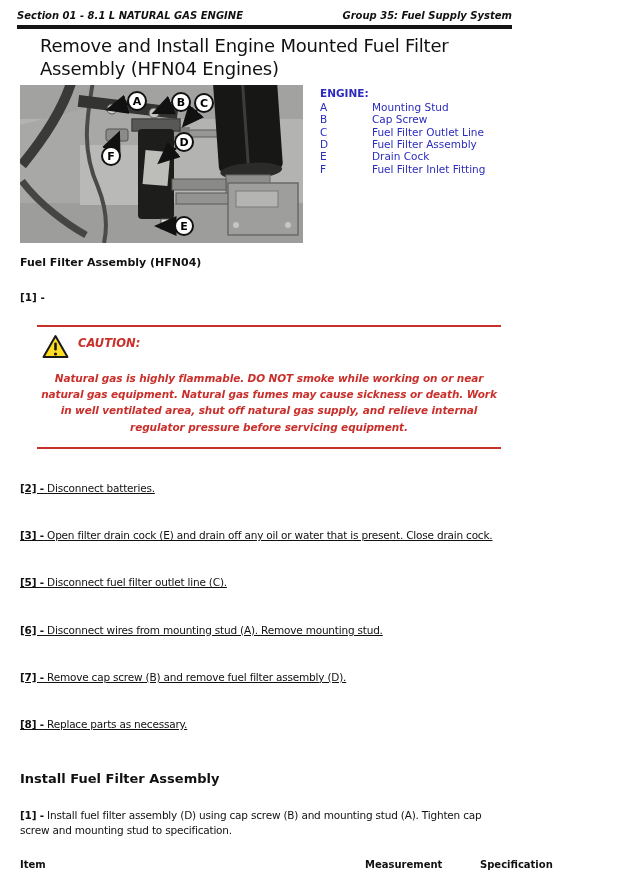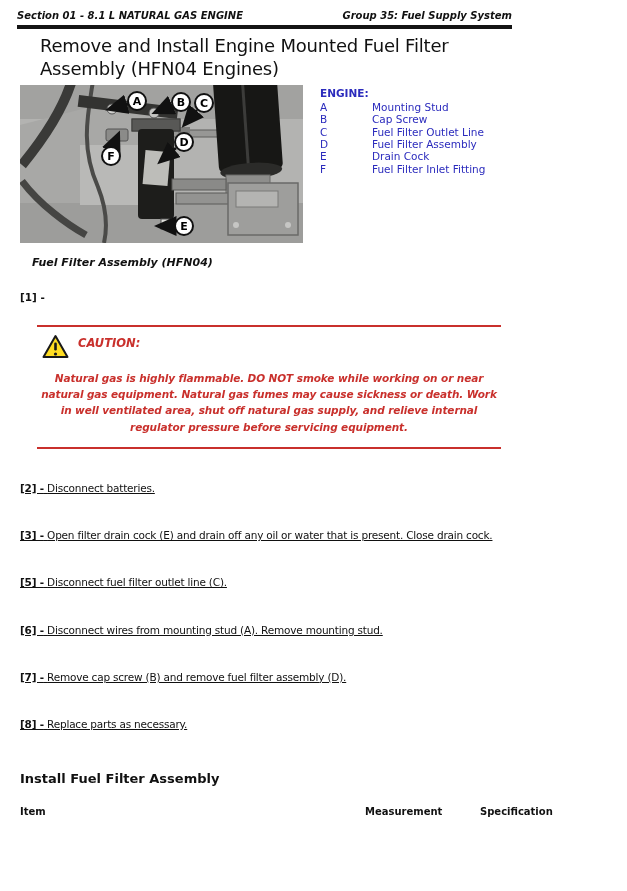--- a/index.html
+++ b/index.html
@@ -17,21 +17,21 @@
 
   
   .figrow { display:flex; margin:4px 0 0 20px; }
   .photo { width:283px; height:158px; flex:0 0 auto; }
   .legend { margin-left:17px; margin-top:2px; font-size:10.5px; }
   .legend .lg-title { font-weight:bold; margin-bottom:2px; }
   .lg-row { display:flex; line-height:1.18; }
   .lg-key { width:52px; }
   .blue { color:#2b2bbd; }
 
-  .caption { margin:13px 0 0 32px; font-size:11px; font-weight:bold; font-style:italic; }
+  .caption { margin:13px 0 0 20px; font-size:11px; font-weight:bold; }
 
   .h2 { margin:20px 0 0 20px; font-size:13px; font-weight:bold; }
   .stepnum { font-weight:bold; }
   .step1only { margin:22px 0 0 20px; font-size:10.5px; font-weight:bold; }
 
   .redline { height:2px; background:#c9302c; margin:22px 19px 0 37px; }
   .redline2 { height:2px; background:#c9302c; margin:12px 19px 0 37px; }
   .cautionhead { display:flex; align-items:flex-start; margin:7px 0 0 42px; }
   .cautionhead .cap { color:#c9302c; font-size:11.5px; font-weight:bold; font-style:italic; margin:2px 4px 0 9px; }
   .cautiontext { margin:11px 19px 0 37px; color:#c9302c; font-size:10.5px; font-weight:bold;
@@ -180,20 +180,21 @@
 
   <div class="para step"><span class="stepnum">[2] -</span> <span>Disconnect batteries.</span></div>
   <div class="para step"><span class="stepnum">[3] -</span> <span>Open filter drain cock (E) and drain off any oil or water that is present. Close drain cock.</span></div>
   <div class="para step"><span class="stepnum">[5] -</span> <span>Disconnect fuel filter outlet line (C).</span></div>
   <div class="para step"><span class="stepnum">[6] -</span> <span>Disconnect wires from mounting stud (A). Remove mounting stud.</span></div>
   <div class="para step"><span class="stepnum">[7] -</span> <span>Remove cap screw (B) and remove fuel filter assembly (D).</span></div>
   <div class="para step"><span class="stepnum">[8] -</span> <span>Replace parts as necessary.</span></div>
 
   <div class="h2" style="margin-top:39px;">Install Fuel Filter Assembly</div>
 
+  <div class="para" style="margin-top:22px;"><span class="stepnum">[1] -</span> <span>Install fuel filter assembly (D) using cap screw (B) and mounting stud (A). Tighten cap screw and mounting stud to specification.</span></div>
 
   <div class="spec">
     <div class="row head">
       <span>Item</span>
       <span>Measurement</span>
       <span>Specification</span>
     </div>
 
   </div>
 

